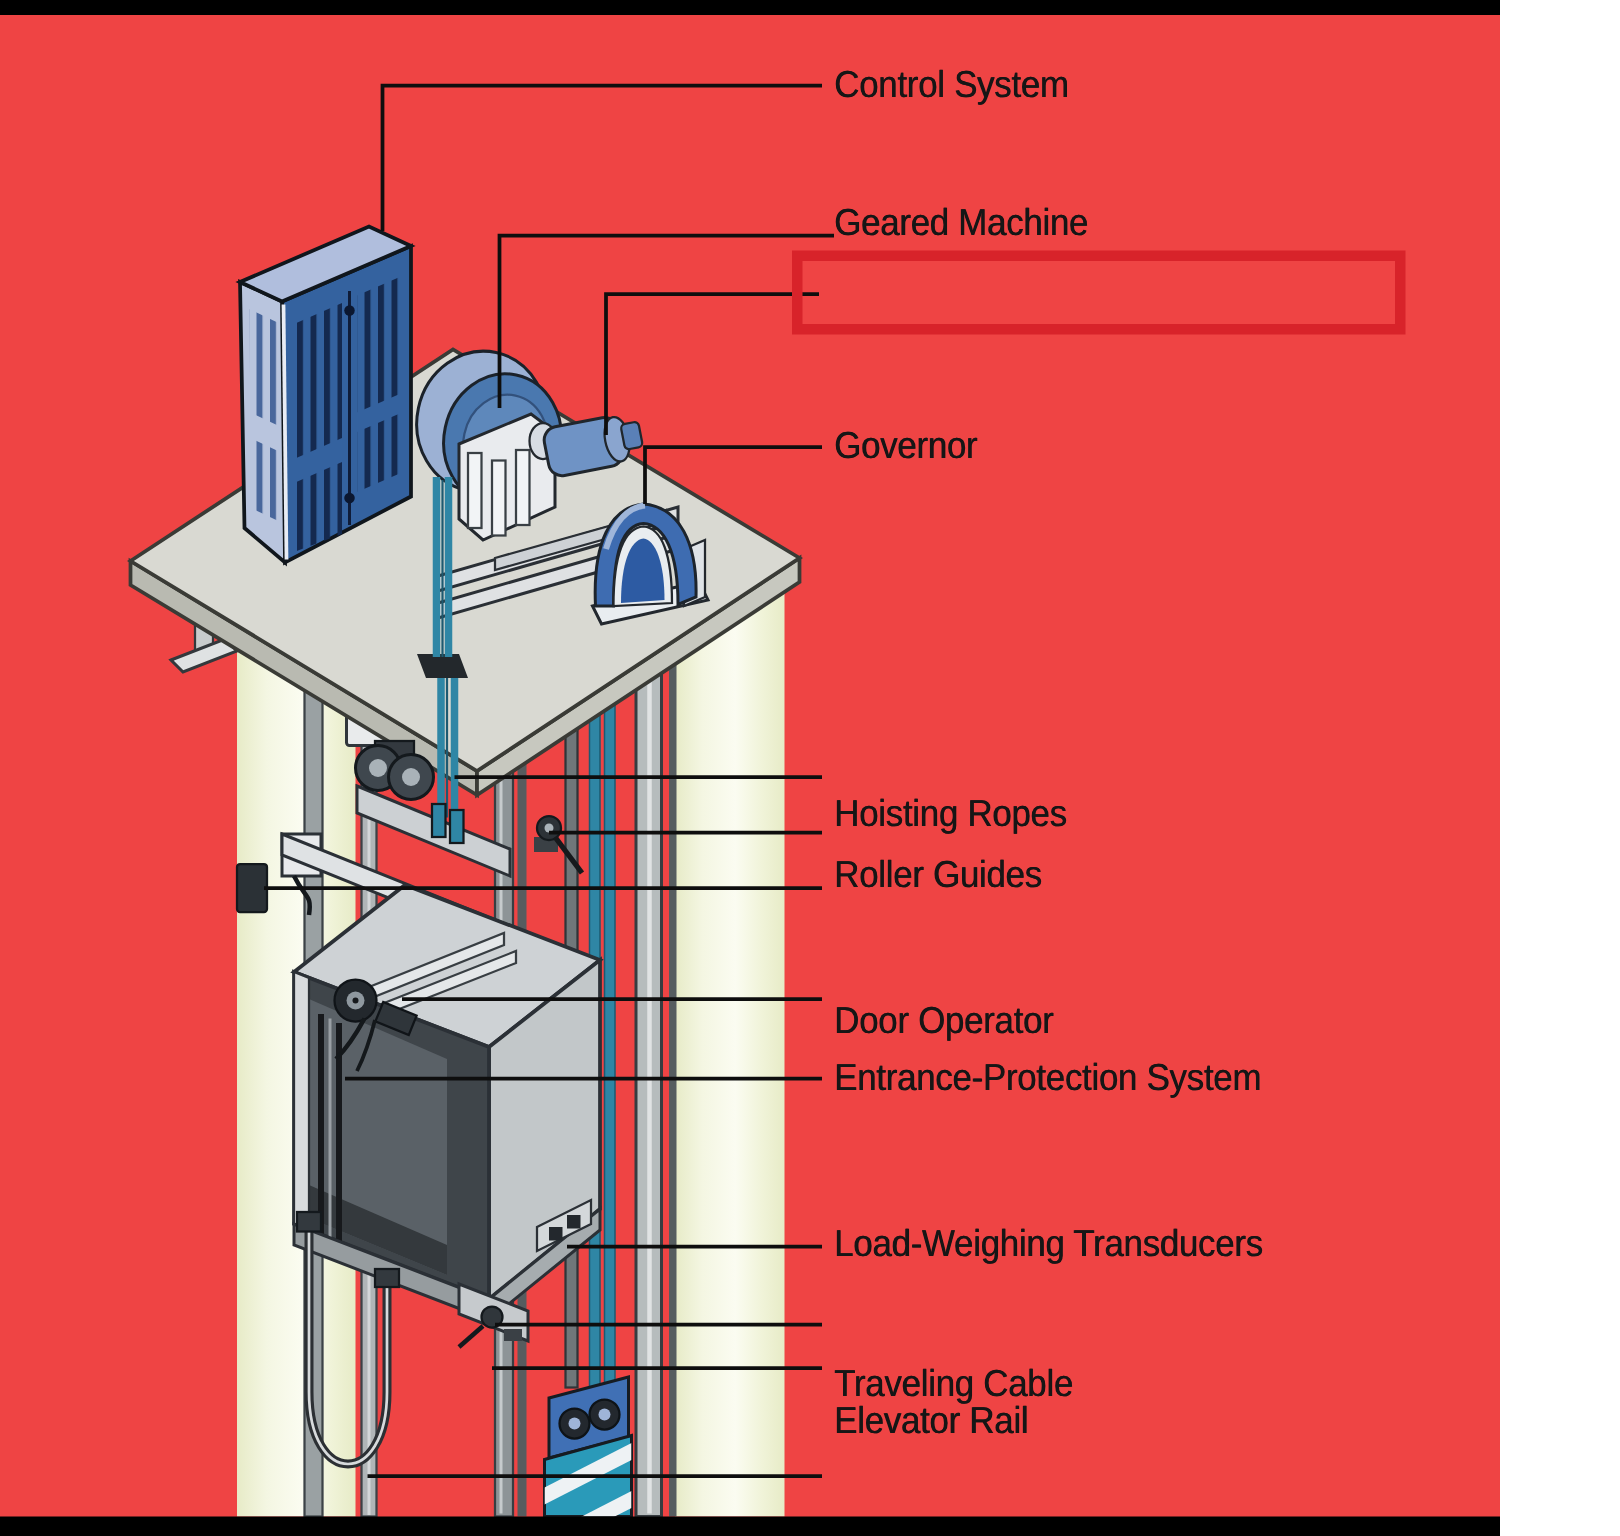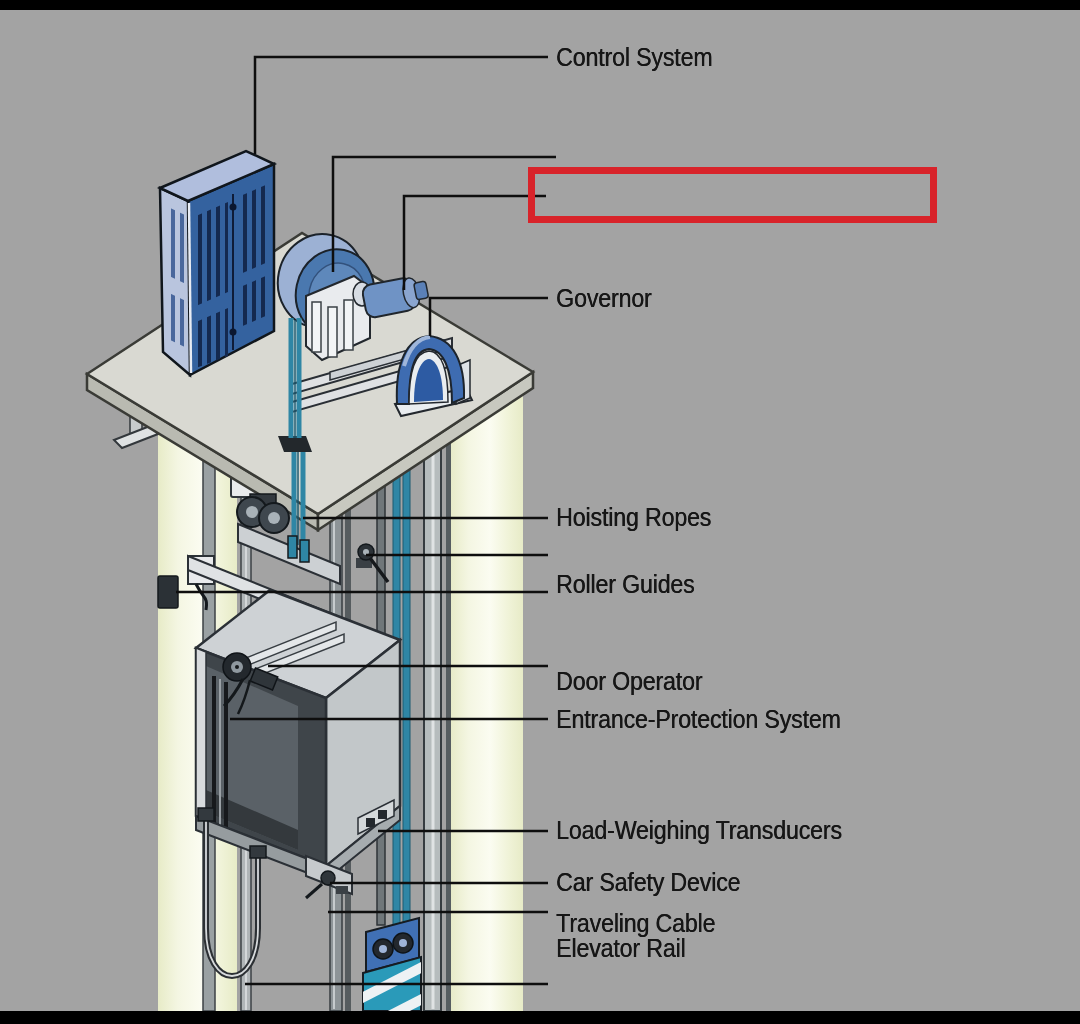--- a/index.html
+++ b/index.html
@@ -1,27 +1,27 @@
 <!DOCTYPE html>
 <html><head>
 <meta charset="utf-8">
 <style>
   html,body { margin:0; padding:0; background:#ffffff; }
-  .stage { position:relative; width:1080px; height:1024px; background:#a3a3a3; overflow:hidden;
-           font-family:"Liberation Sans", sans-serif; }
+  .stage { position:relative; width:968px; height:1024px; background:#ef4444; overflow:hidden;
+           font-family:"Liberation Sans", sans-serif;padding-left:32px; }
   .bar { position:absolute; left:0; width:1080px; background:#000; }
   .bar-top { top:0; height:10px; }
   .bar-bottom { top:1011px; height:13px; }
   svg.art { position:absolute; left:0; top:0; }
   .lbl { position:absolute; left:556px; font-size:25px; line-height:1; color:#161616;
          white-space:nowrap; transform:translateY(-50%); }
   .lbl span { display:inline-block; transform:scaleX(0.93); transform-origin:0 50%;
               letter-spacing:-0.2px; text-shadow:0.4px 0 0 #161616; }
   .l0{top:57px} .l1{top:149px} .l2{top:197px; left:562px} .l3{top:298px}
-  .l4{top:517px} .l5{top:584px} .l6{top:592px} .l7{top:681px} .l8{top:719px}
+  .l4{top:543px} .l5{top:584px} .l6{top:592px} .l7{top:681px} .l8{top:719px}
   .l9{top:830px} .l10{top:882px} .l11{top:923px} .l12{top:948px}
   .hl { position:absolute; left:528px; top:167px; width:409px; height:56px;
         border:7px solid #d8232a; box-sizing:border-box; background:transparent; }
 </style>
 </head>
 <body>
 
 <div class="stage">
 
   <svg class="art" width="1080" height="1024" viewBox="0 0 1080 1024">
@@ -219,27 +219,27 @@
       <polyline points="548,666 268,666"></polyline>
       <polyline points="548,719 230,719"></polyline>
       <polyline points="548,831 378,831"></polyline>
       <polyline points="548,883 330,883"></polyline>
       <polyline points="548,912 328,912"></polyline>
       <polyline points="548,984 245,984"></polyline>
     </g>
   </svg>
 
   <div class="lbl l0"><span>Control System</span></div>
+  <div class="lbl l1"><span>Geared Machine</span></div>
   <div class="lbl l3"><span>Governor</span></div>
   <div class="lbl l4"><span>Hoisting Ropes</span></div>
   <div class="lbl l5"><span>Roller Guides</span></div>
   <div class="lbl l7"><span>Door Operator</span></div>
   <div class="lbl l9"><span>Load-Weighing Transducers</span></div>
   <div class="lbl l8"><span>Entrance-Protection System</span></div>
-  <div class="lbl l10"><span>Car Safety Device</span></div>
   <div class="lbl l11"><span>Traveling Cable</span></div>
   <div class="lbl l12"><span>Elevator Rail</span></div>
 
   <div class="hl" style="border-color: rgb(216, 35, 42);"></div>
 
   <div class="bar bar-top"></div>
   <div class="bar bar-bottom"></div>
 </div>
 
 </body></html>

